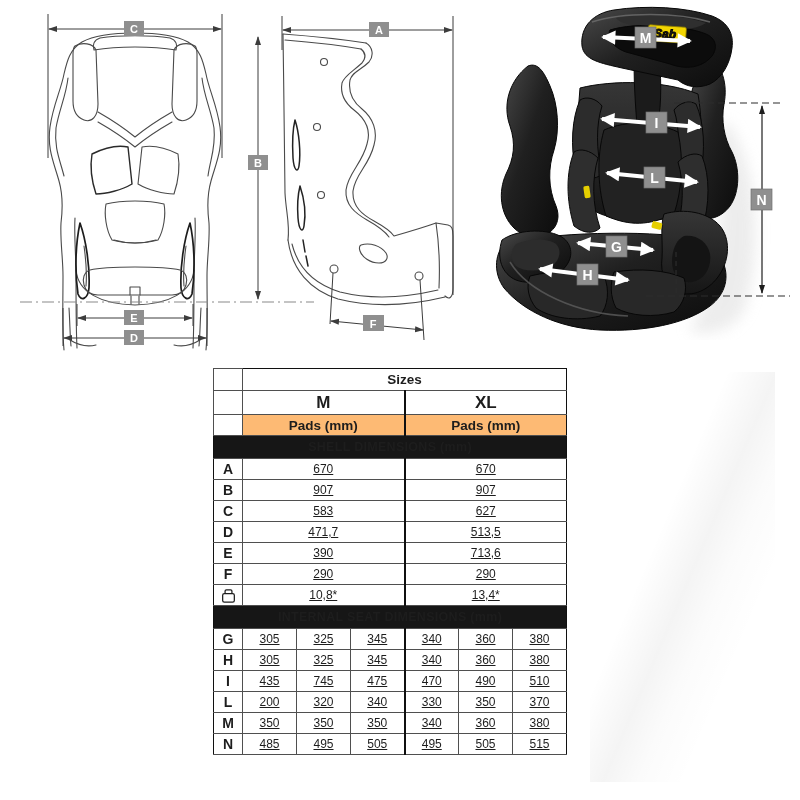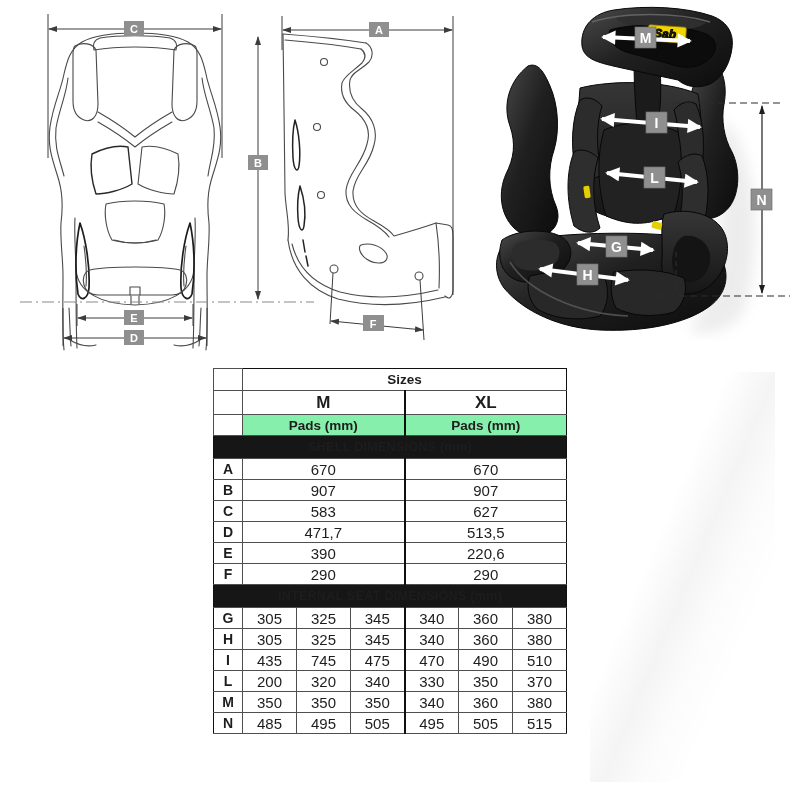--- a/index.html
+++ b/index.html
@@ -15,25 +15,25 @@
   td.spacer{border:none;background:transparent;}
   .bL{border-left:1.5px solid #101010 !important;}
   .bR{border-right:1.5px solid #101010 !important;}
   .bT{border-top:1.5px solid #101010 !important;}
   .bB{border-bottom:1.5px solid #101010 !important;}
   .thick{border-left:2.5px solid #101010 !important;margin-left:20px;}
   td.h-sizes{height:21px;font-weight:bold;font-size:13.5px;}
   td.h-size{height:23px;font-weight:bold;font-size:17px;}
   td.h-pads{height:20px;font-weight:bold;font-size:13.5px;}
   td.h-pad{height:20px;font-weight:bold;font-size:13px;}
-  td.gray{background:#86efac;}
+  td.gray{background:#fdba74;}
   td.section-bar{height:22px;background:#161616;color:#ffffff;font-weight:bold;
                  font-size:12.5px;letter-spacing:.3px;border-color:#101010;}
   td.row-label{height:20px;font-weight:bold;font-size:14px;}
-  td.val{height:20px;font-size:15px;}
+  td.val{height:20px;font-size:12px;text-decoration:underline;}
   td.icon-cell svg{display:block;margin:1px auto 0 auto;}
 
   
   #smudge{left:590px;top:372px;width:185px;height:410px;pointer-events:none;
     background:linear-gradient(113deg, rgba(0,0,0,0) 38%, rgba(0,0,0,0.045) 52%, rgba(0,0,0,0.015) 62%, rgba(0,0,0,0) 75%);}
 
   svg text.dimlbl{fill:#ffffff;font-family:"Liberation Sans","DejaVu Sans",sans-serif;
                   font-weight:bold;}
 </style>
 </head>
@@ -345,26 +345,36 @@
             <td class="val thick bR" colspan="3">627</td>
           </tr>
           <tr>
             <td class="row-label bL">D</td>
             <td class="val" colspan="3">471,7</td>
             <td class="val thick bR" colspan="3">513,5</td>
           </tr>
           <tr>
             <td class="row-label bL">E</td>
             <td class="val" colspan="3">390</td>
-            <td class="val thick bR" colspan="3">220,6</td>
+            <td class="val thick bR" colspan="3">713,6</td>
           </tr>
           <tr>
             <td class="row-label bL">F</td>
             <td class="val" colspan="3">290</td>
             <td class="val thick bR" colspan="3">290</td>
+          </tr>
+          <tr>
+            <td class="row-label bL icon-cell">
+              <svg width="15" height="16" viewBox="0 0 18 19">
+                <path d="M6.5,2 h5 a1.6,1.6 0 0 1 1.6,1.6 v3 h-8.2 v-3 a1.6,1.6 0 0 1 1.6,-1.6 Z" fill="#ffffff" stroke="#1d1d1d" stroke-width="1.5"></path>
+                <rect x="2" y="6.6" width="14" height="10.2" rx="2" fill="#ffffff" stroke="#1d1d1d" stroke-width="1.5"></rect>
+              </svg>
+            </td>
+            <td class="val" colspan="3">10,8*</td>
+            <td class="val thick bR" colspan="3">13,4*</td>
           </tr>
           <tr>
             <td class="section-bar bL bR" colspan="7">INTERNAL SEAT DIMENSIONS (mm)</td>
           </tr>
           <tr>
             <td class="row-label bL">G</td>
             <td class="val">305</td>
             <td class="val">325</td>
             <td class="val">345</td>
             <td class="val thick">340</td>

